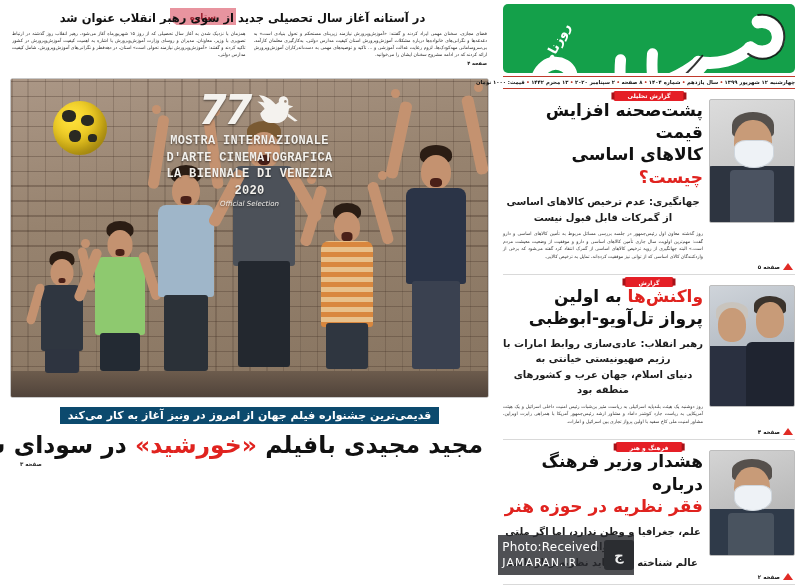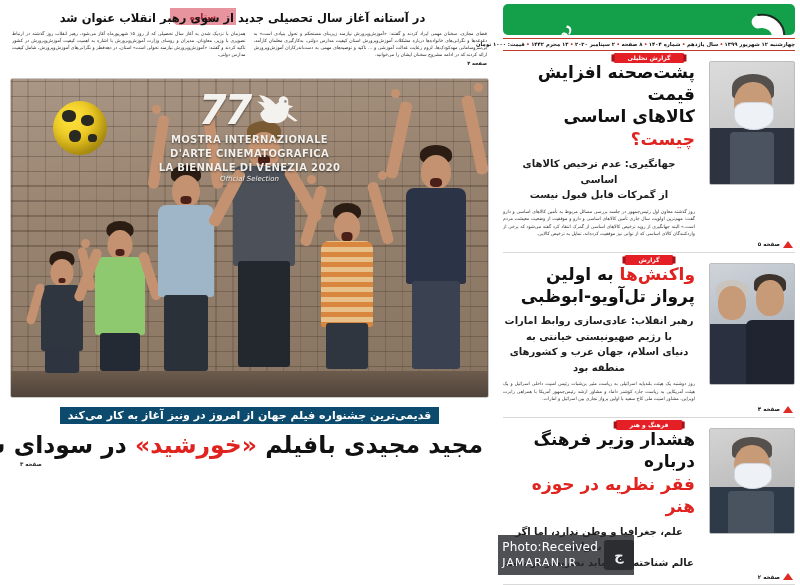--- a/index.html
+++ b/index.html
@@ -162,23 +162,24 @@
   .laurel-top{
     display:flex;align-items:center;justify-content:center;gap:4px;
     height:50px;
   }
   .laurel-num{
     font-size:40px;font-weight:bold;font-style:italic;
     line-height:1;color:#f4f2ee;letter-spacing:-2px;
   }
   .lion{width:46px;height:42px;}
   .laurel-lines{
-    font-size:10px;font-weight:bold;line-height:1.38;
+    font-size:12px;font-weight:bold;line-height:1.38;
     letter-spacing:.35px;direction:ltr;
     margin-top:-2px;
+    font-family:Liberation Mono, monospace;
   }
   .laurel-official{
     font-size:7px;font-style:italic;margin-top:1px;direction:ltr;
   }
 
   
   .bottom-block{
     padding:6px 8px 2px 8px;
     text-align:center;
   }
@@ -257,21 +258,21 @@
     z-index:5;
     box-shadow:0 0 0 1px #fff;
   }
   .tag::before,.tag::after{
     content:"";position:absolute;top:50%;transform:translateY(-50%);
     width:3px;height:7px;background:#a51117;
   }
   .tag::before{left:-2px;}
   .tag::after{right:-2px;}
 
-  .story-body{display:flex;flex-direction:row-reverse;gap:14px;}
+  .story-body{display:flex;flex-direction:row-reverse;gap:6px;}
   .story-text{flex:1;min-width:0;text-align:right;}
   .s-headline{
     font-size:17px;font-weight:bold;line-height:1.32;
     color:#111;letter-spacing:-.4px;
   }
   .s-headline .hl-red{color:#e0231f;}
   .s-sub{
     font-size:10px;font-weight:bold;line-height:1.55;
     color:#1d1d1d;margin-top:6px;
     text-align:center;

